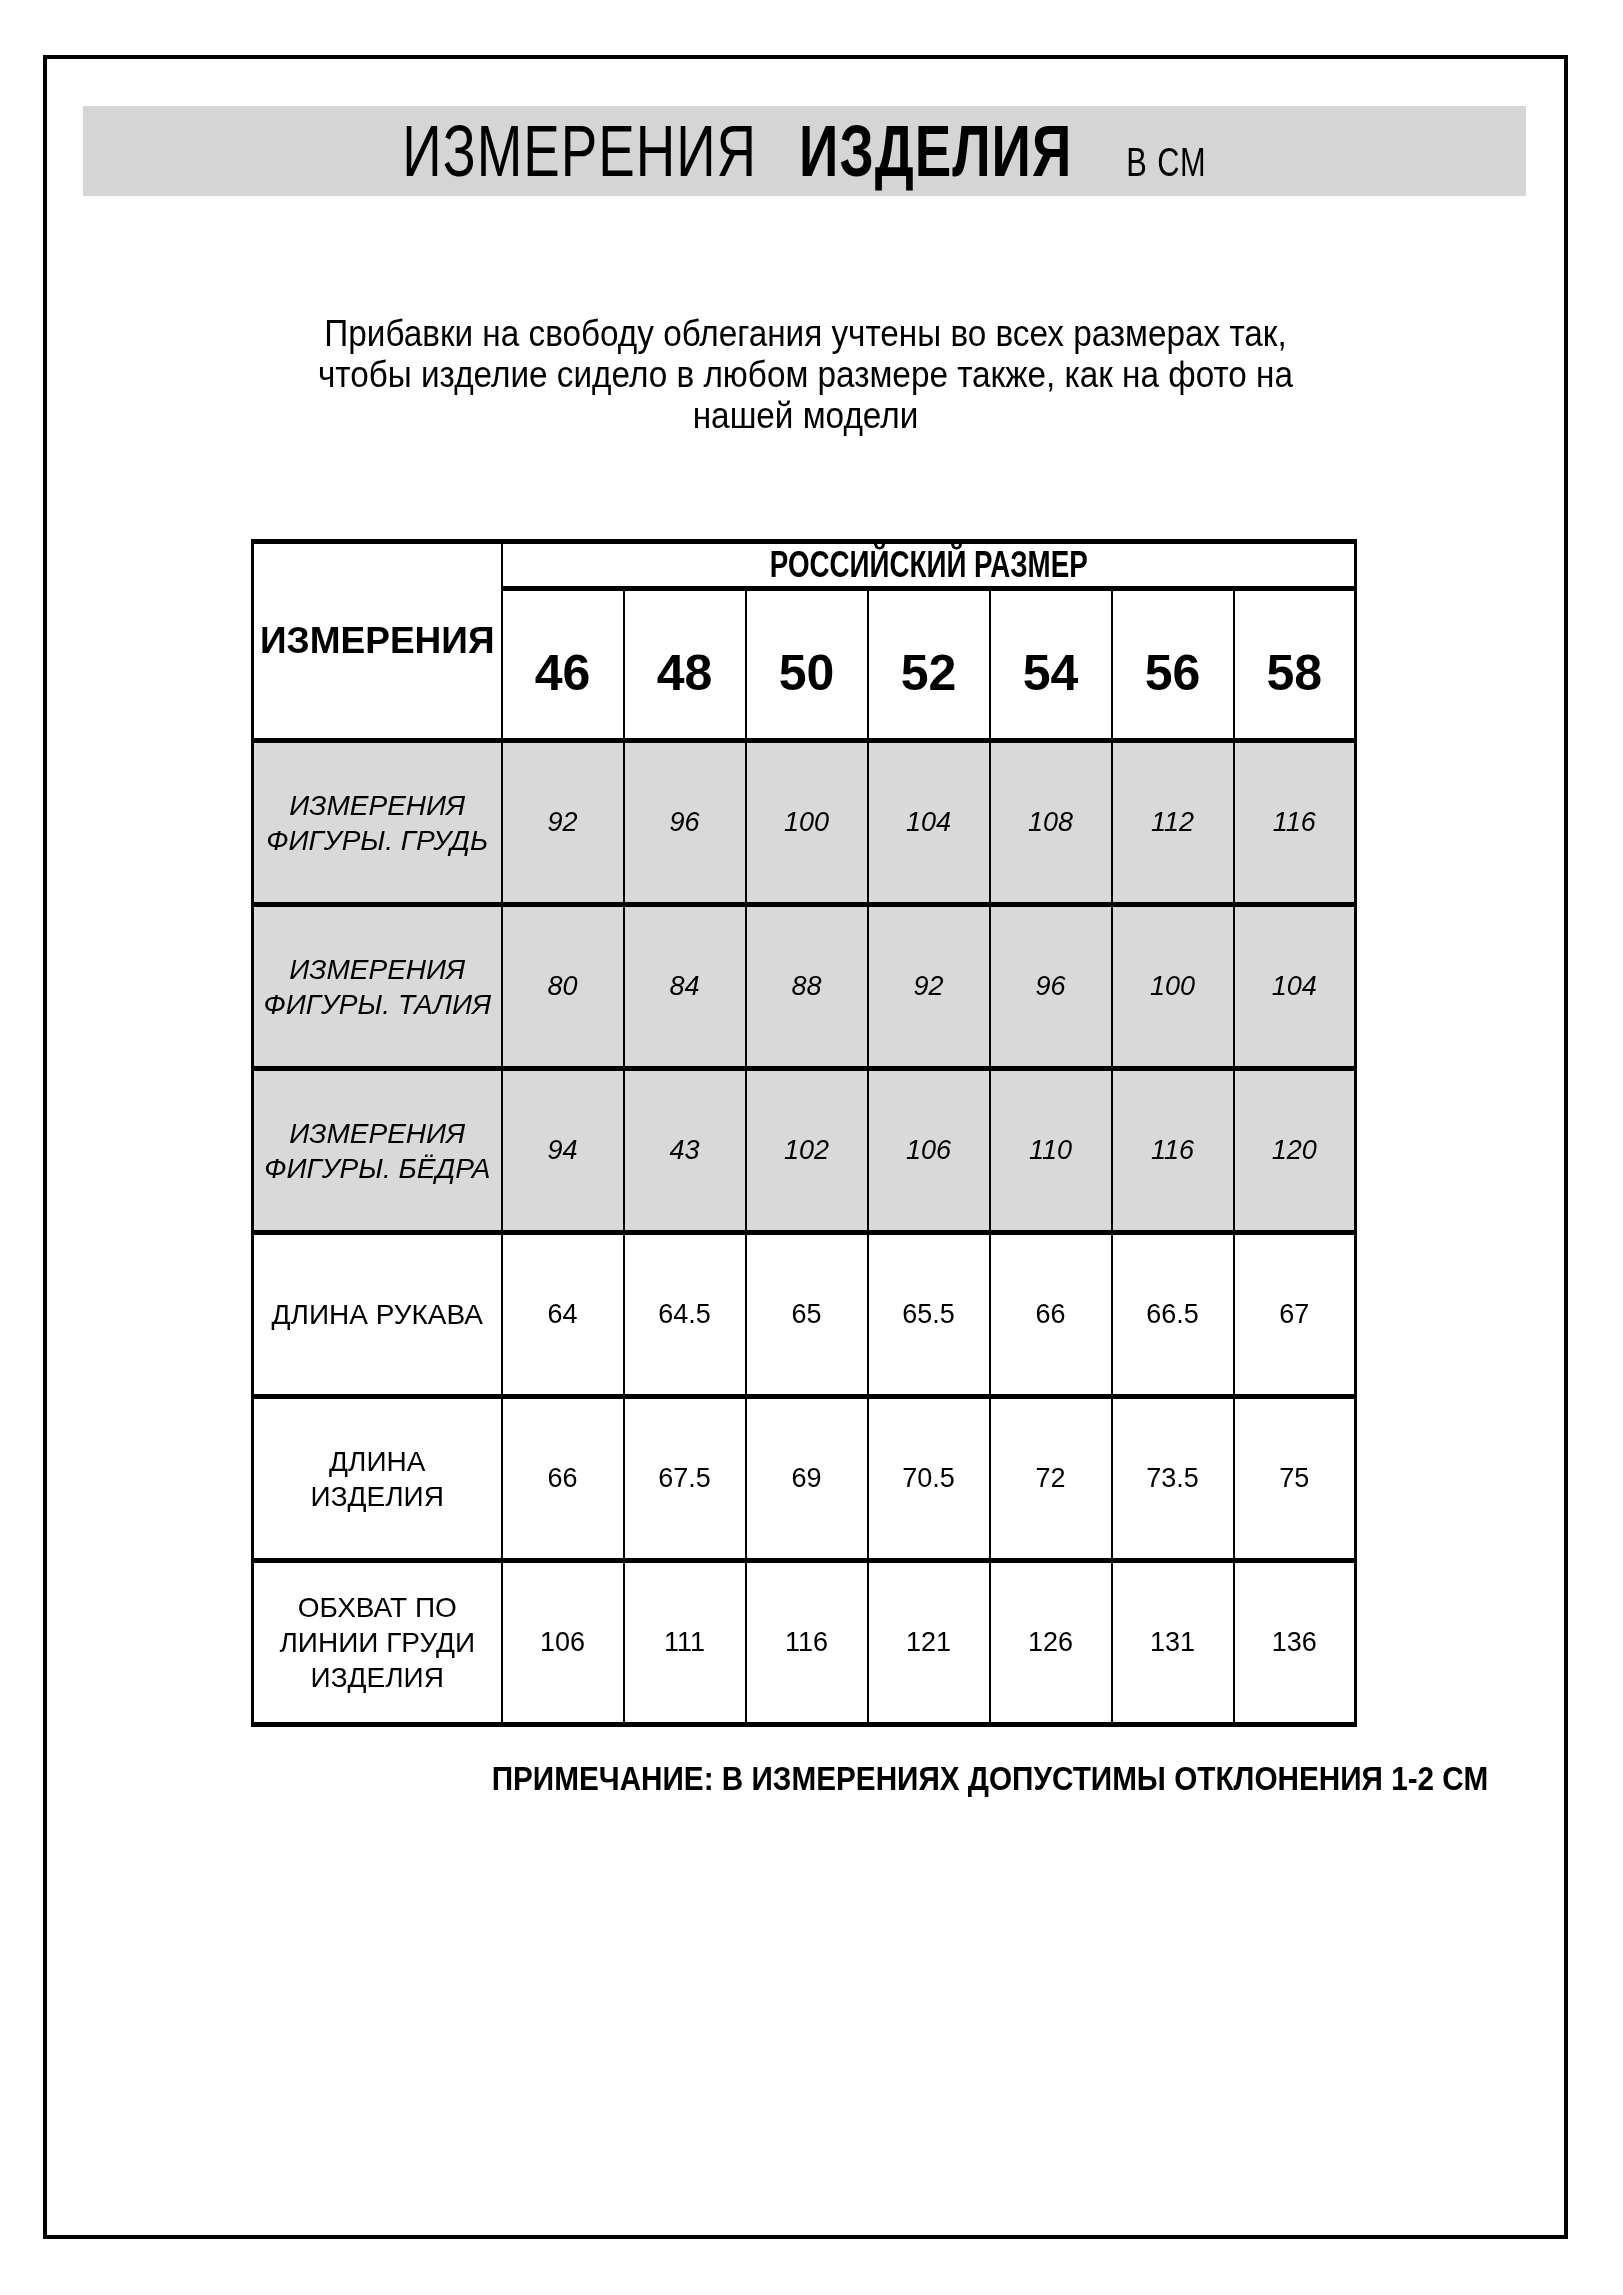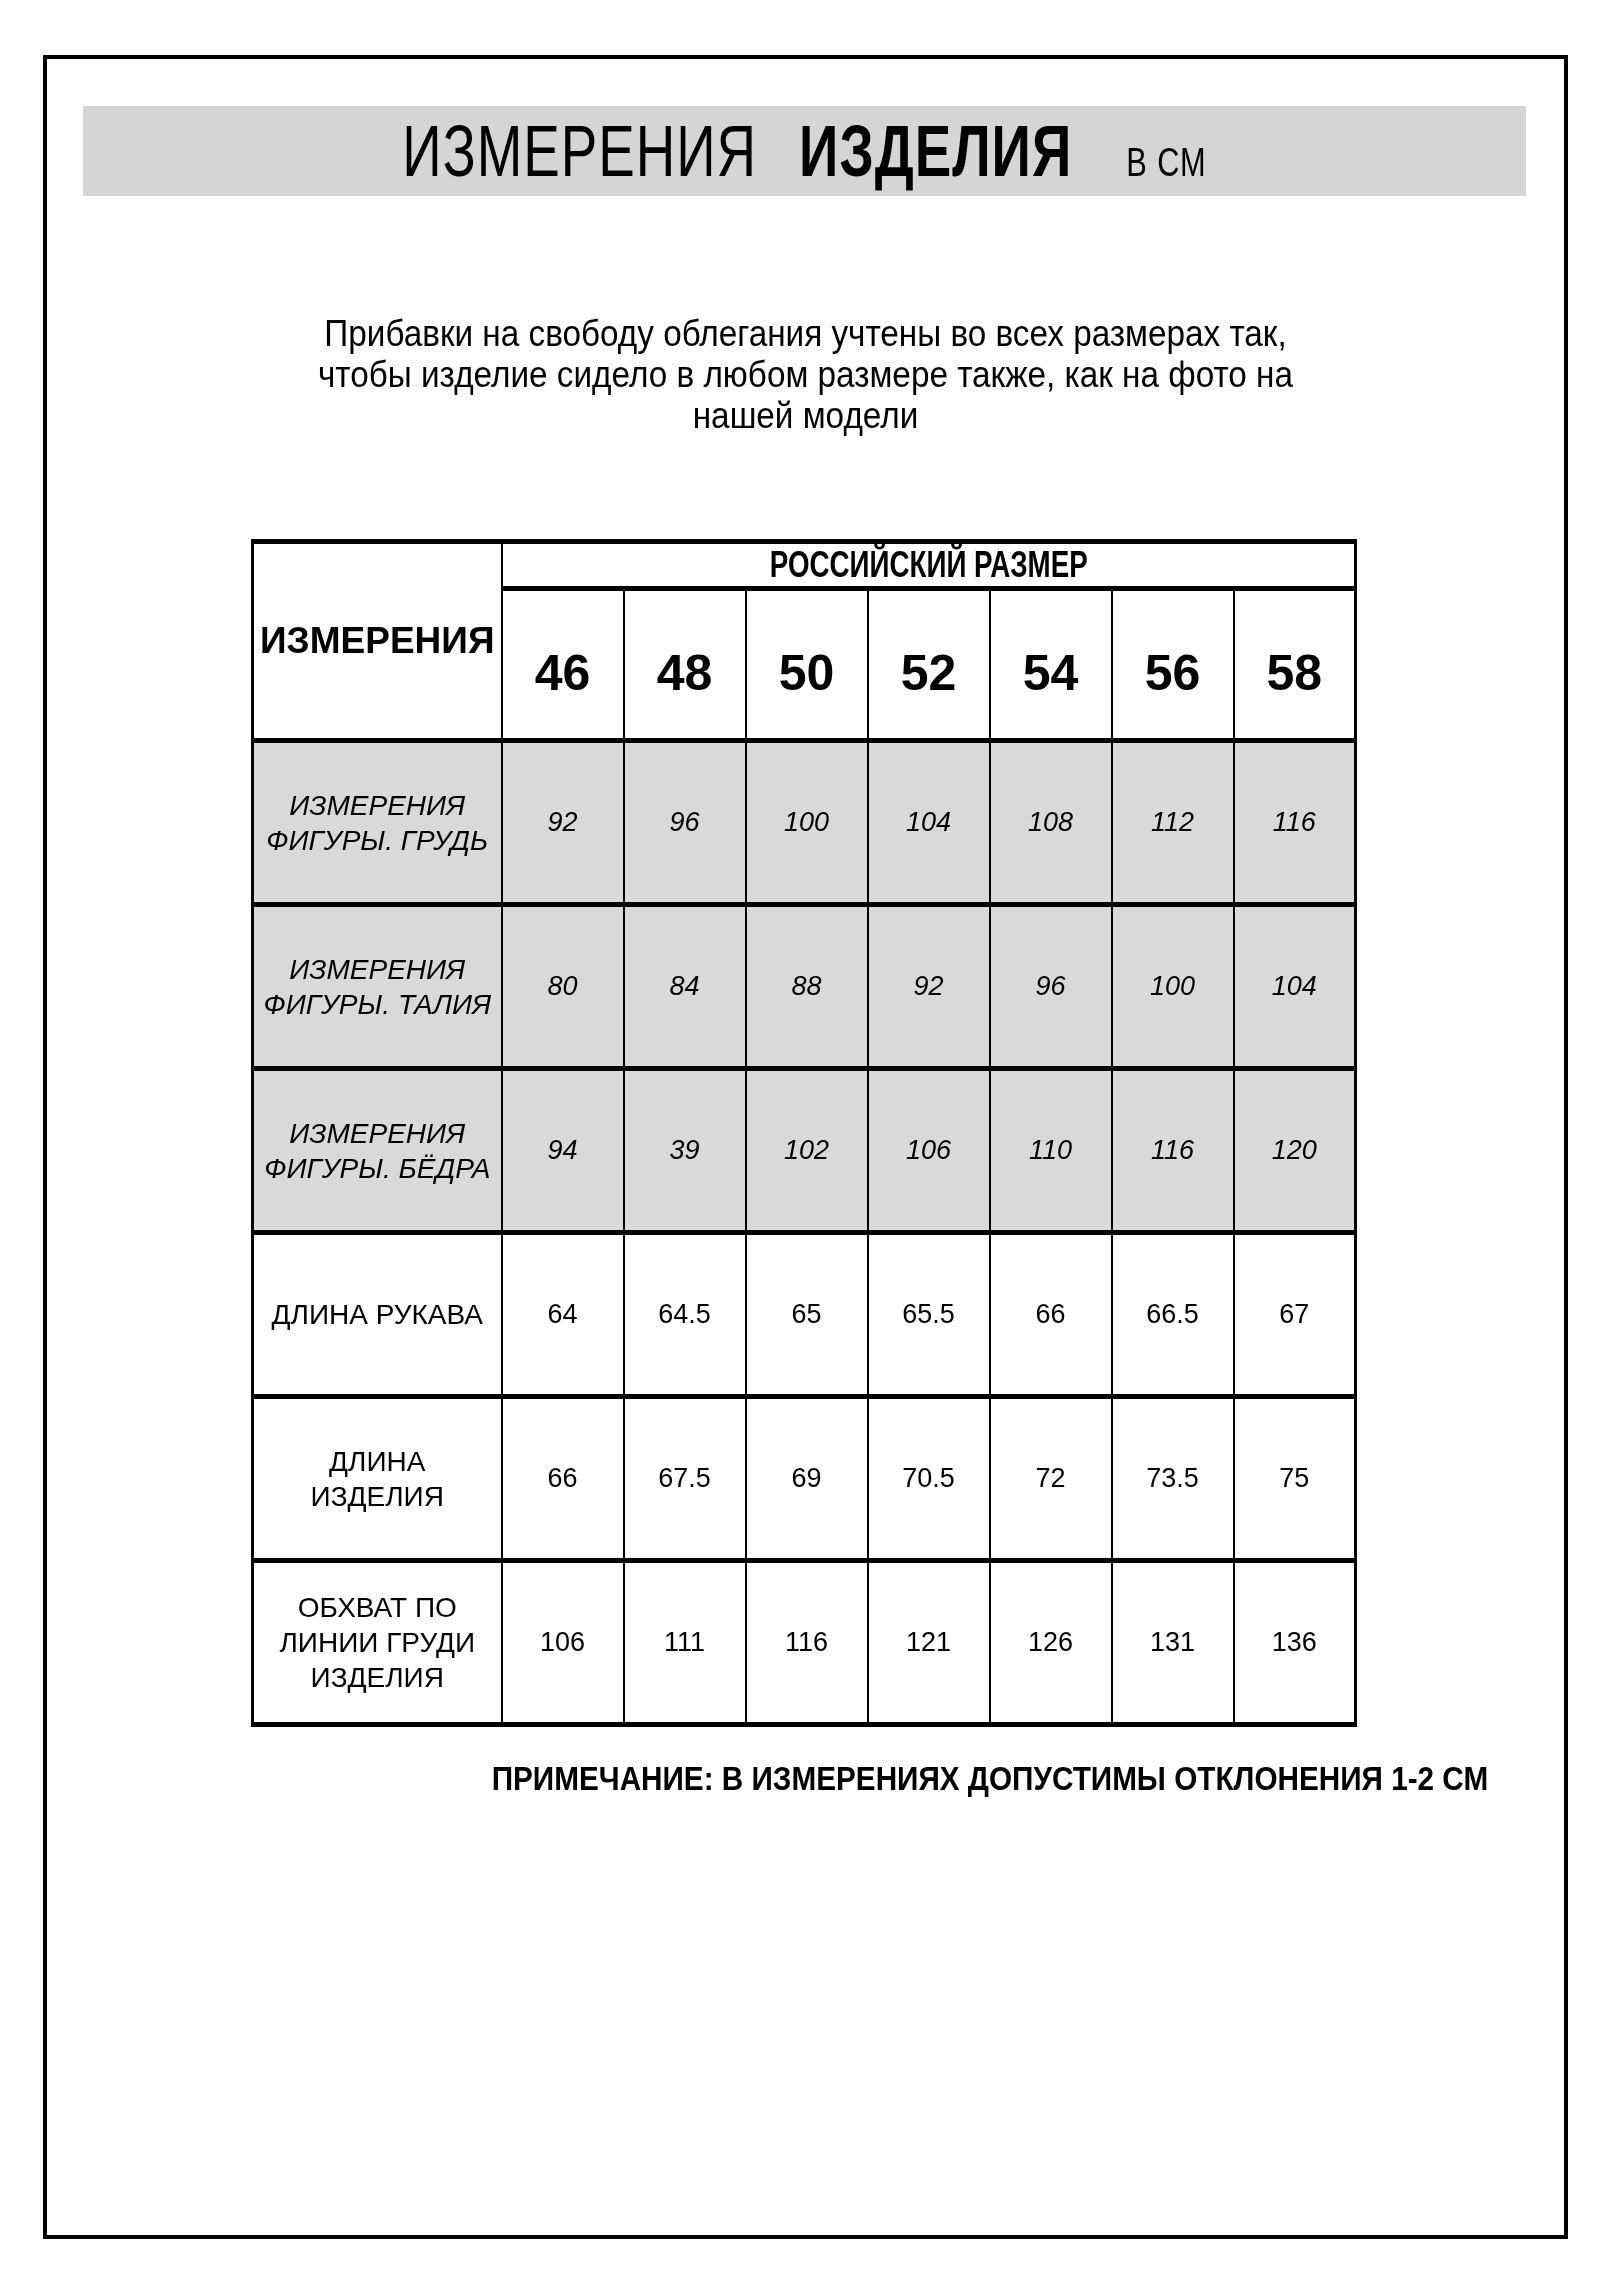--- a/index.html
+++ b/index.html
@@ -132,21 +132,21 @@
           <td class="value-cell">84</td>
           <td class="value-cell">88</td>
           <td class="value-cell">92</td>
           <td class="value-cell">96</td>
           <td class="value-cell">100</td>
           <td class="value-cell">104</td>
         </tr>
         <tr class="data-row shaded italic">
           <td class="label-cell">ИЗМЕРЕНИЯ ФИГУРЫ. БЁДРА</td>
           <td class="value-cell">94</td>
-          <td class="value-cell">39</td>
+          <td class="value-cell">43</td>
           <td class="value-cell">102</td>
           <td class="value-cell">106</td>
           <td class="value-cell">110</td>
           <td class="value-cell">116</td>
           <td class="value-cell">120</td>
         </tr>
         <tr class="data-row">
           <td class="label-cell">ДЛИНА РУКАВА</td>
           <td class="value-cell">64</td>
           <td class="value-cell">64.5</td>

